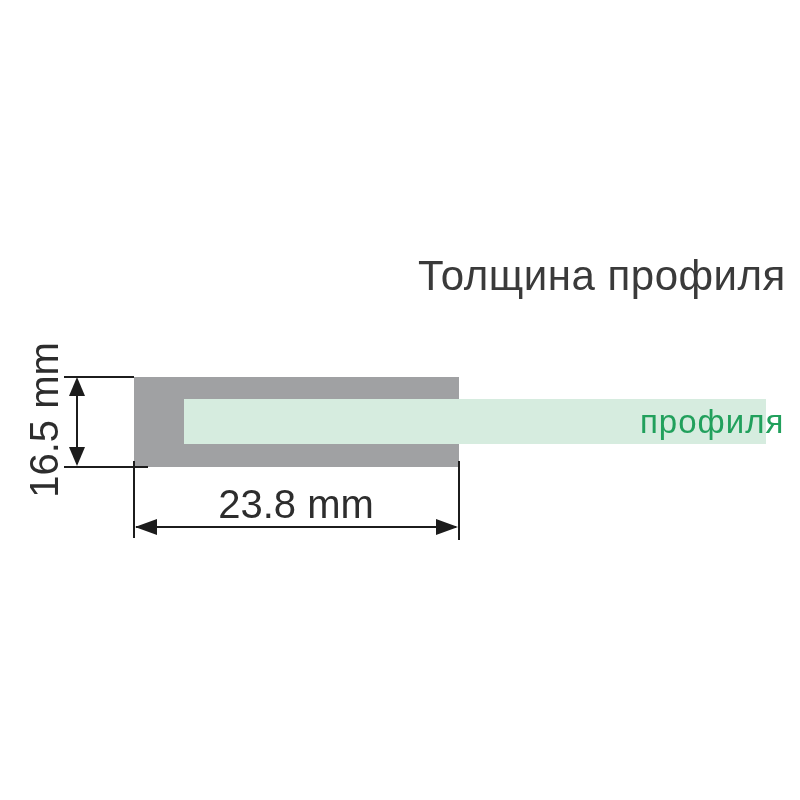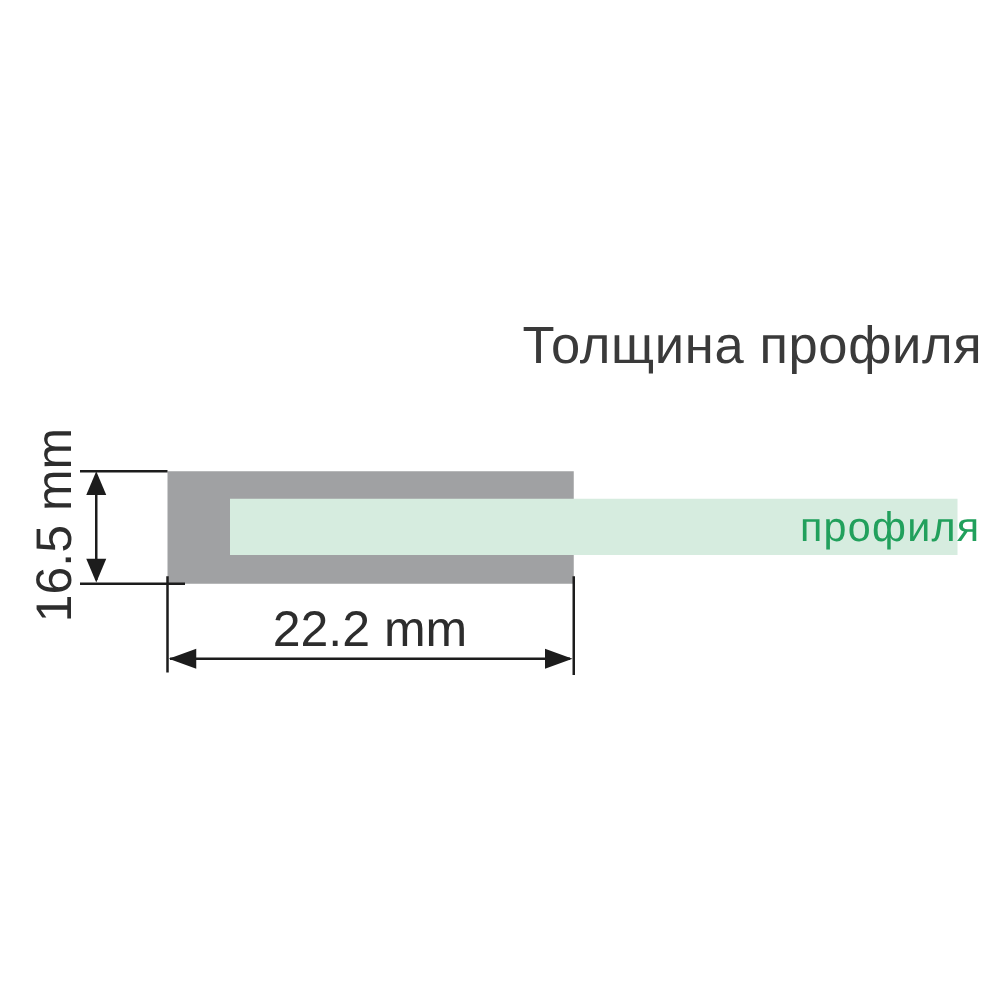--- a/index.html
+++ b/index.html
@@ -139,15 +139,15 @@
   <div class="abs line dim-v"></div>
   <div class="abs arrow arrow-up"></div>
   <div class="abs arrow arrow-down"></div>
   <div class="abs dim-label height-label">16.5 mm</div>
 
   <div class="abs line ext-left"></div>
   <div class="abs line ext-right"></div>
   <div class="abs line dim-h"></div>
   <div class="abs arrow arrow-left"></div>
   <div class="abs arrow arrow-right"></div>
-  <div class="abs dim-label width-label">22.2 mm</div>
+  <div class="abs dim-label width-label">23.8 mm</div>
 
 </div>
 
 </body></html>

